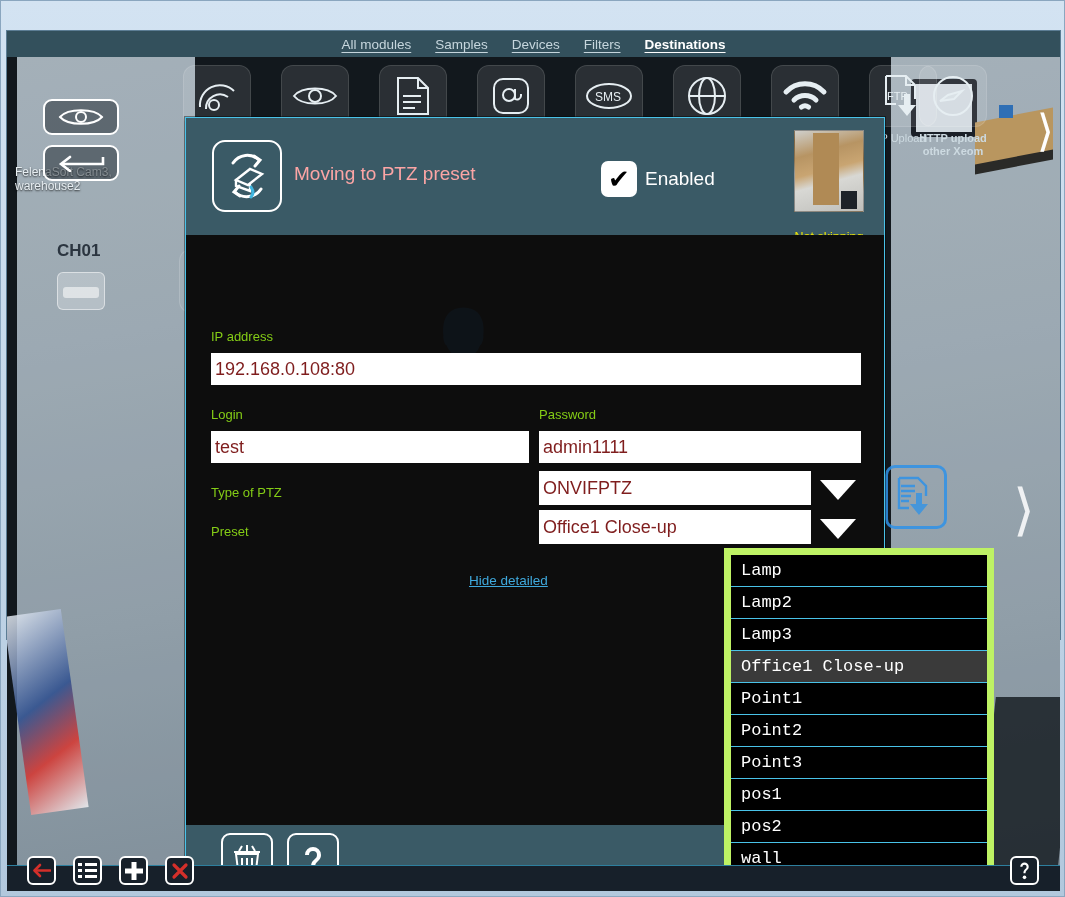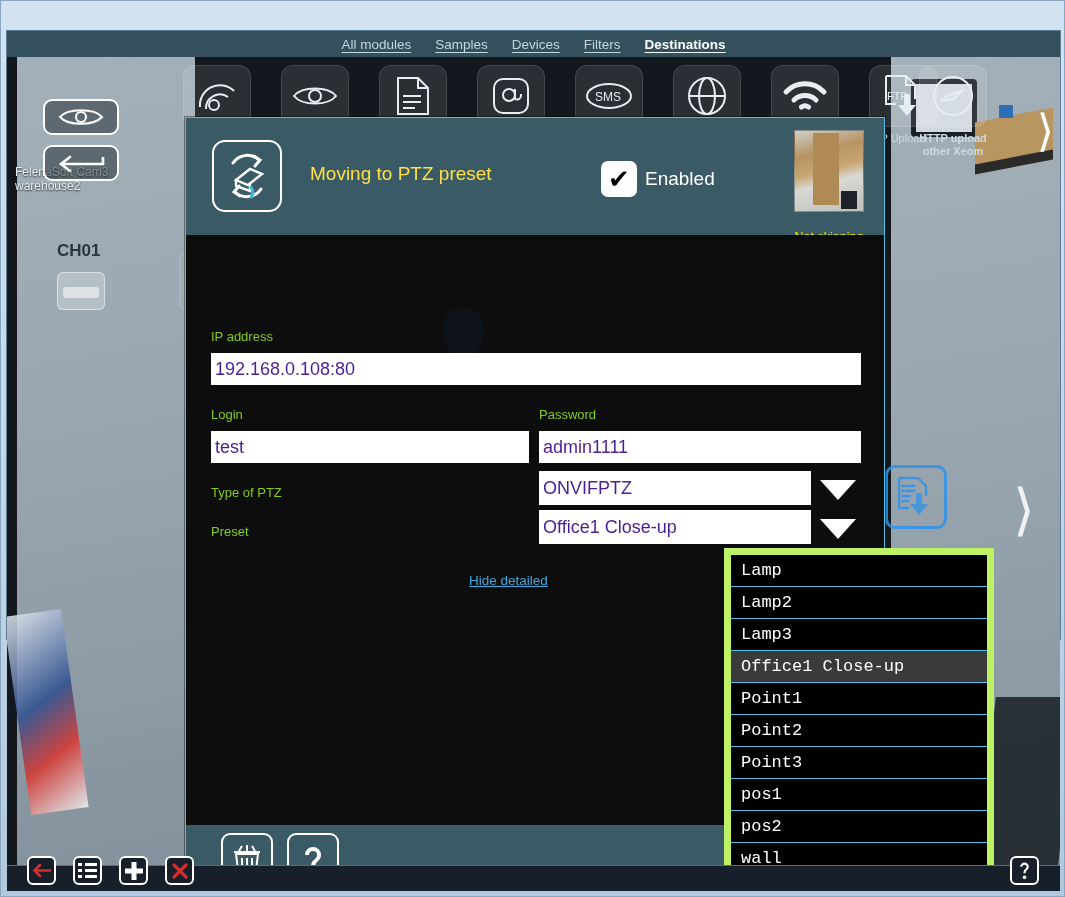--- a/index.html
+++ b/index.html
@@ -125,21 +125,21 @@
     position: absolute; left: 178px; top: 60px; width: 700px; height: 768px;
     background: #3a5a66; border: 1px solid #49c2e8;
     box-shadow: 0 0 0 1px rgba(0,0,0,.4);
   }
   .dlg-head { position: relative; height: 117px; background: #3a5a66; }
   .dlg-icon {
     position: absolute; left: 26px; top: 22px; width: 70px; height: 72px;
     border: 2px solid #ffffff; border-radius: 13px;
     display:flex; align-items:center; justify-content:center;
   }
-  .dlg-title { position:absolute; left: 124px; top: 45px; font-size: 19px; color:#fde047; }
+  .dlg-title { position:absolute; left: 108px; top: 45px; font-size: 19px; color:#fca5a5; }
   .chk-wrap { position: absolute; left: 415px; top: 43px; display:flex; align-items:center; gap:8px;}
   .chk {
     width: 36px; height: 36px; background: #ffffff; border-radius: 7px;
     display:flex; align-items:center; justify-content:center;
     font-size: 26px; color: #000; line-height: 1;
   }
   .chk-lbl { font-size: 19px; color: #ffffff; }
   .thumb {
     position:absolute; left: 608px; top: 12px; width: 70px; height: 82px;
     background: linear-gradient(165deg,#cfcfcb 0%, #b79463 28%, #c9a572 48%, #d8d8d4 62%, #bfbfbb 100%);
@@ -151,21 +151,21 @@
 
   .dlg-body {
     position: absolute; left: 0; top: 117px; width: 698px; height: 590px;
     background: #0d0d0d;
   }
   .dlg-body .bgmod { position:absolute; color: rgba(255,255,255,.055); }
 
   .fld-label { position:absolute; font-size: 13px; color:#84cc16; }
   .fld-input {
     position:absolute; background:#ffffff; border:0; outline:0;
-    font-family:"Liberation Sans", sans-serif; font-size: 18px; color:#4c1d95;
+    font-family:"Liberation Sans", sans-serif; font-size: 18px; color:#7f1d1d;
     padding: 0 4px;
   }
   .dd-arrow {
     position:absolute; width: 0; height: 0;
     border-left: 18px solid transparent; border-right: 18px solid transparent;
     border-top: 20px solid #ffffff;
   }
   .hide-details {
     position:absolute; left: 461px; top: 455px; font-size: 13.5px;
     color:#3fa9dd; text-decoration: underline; white-space: nowrap;

